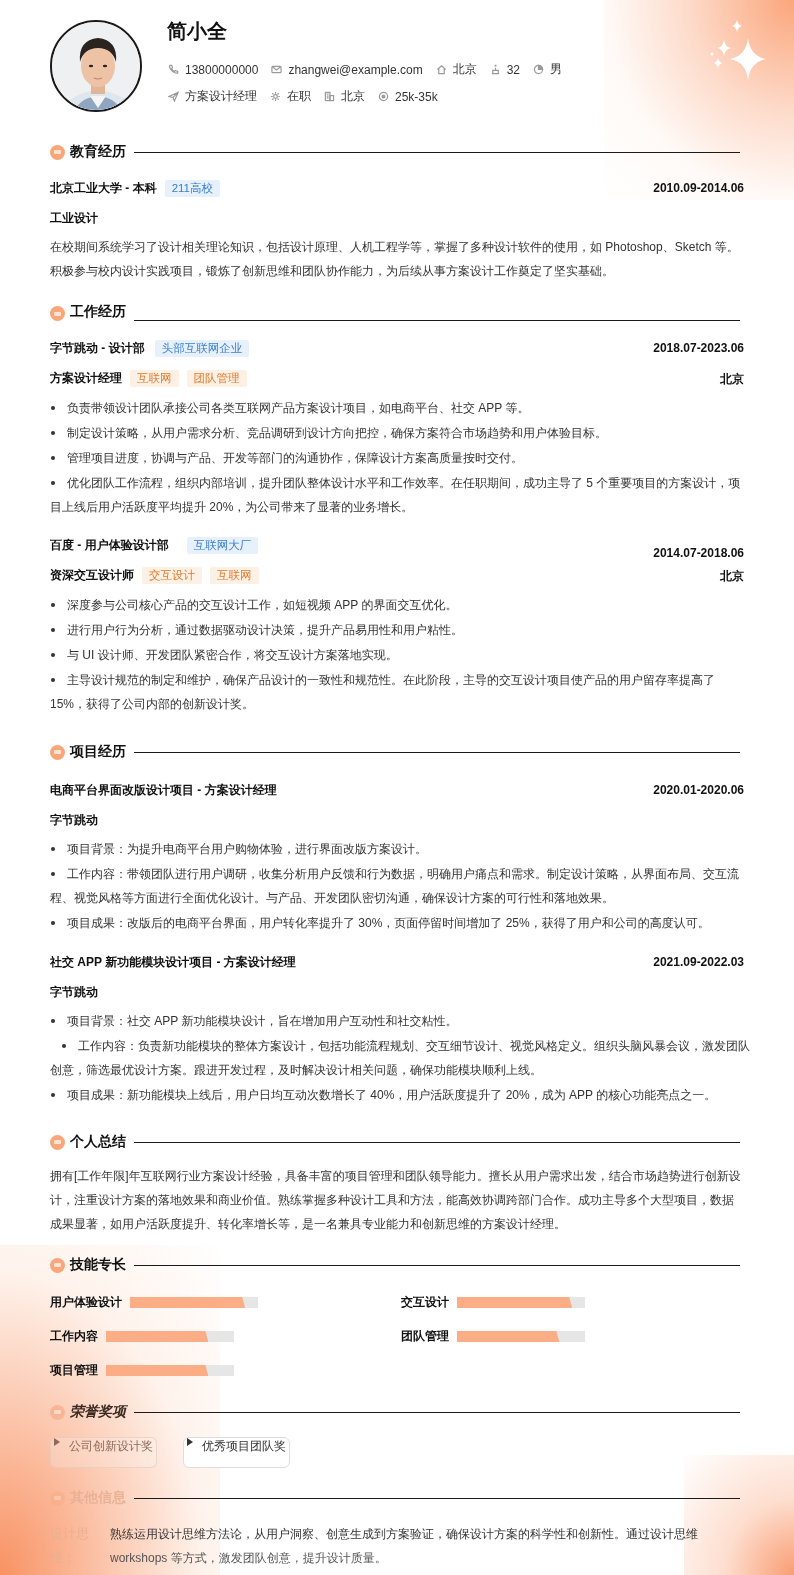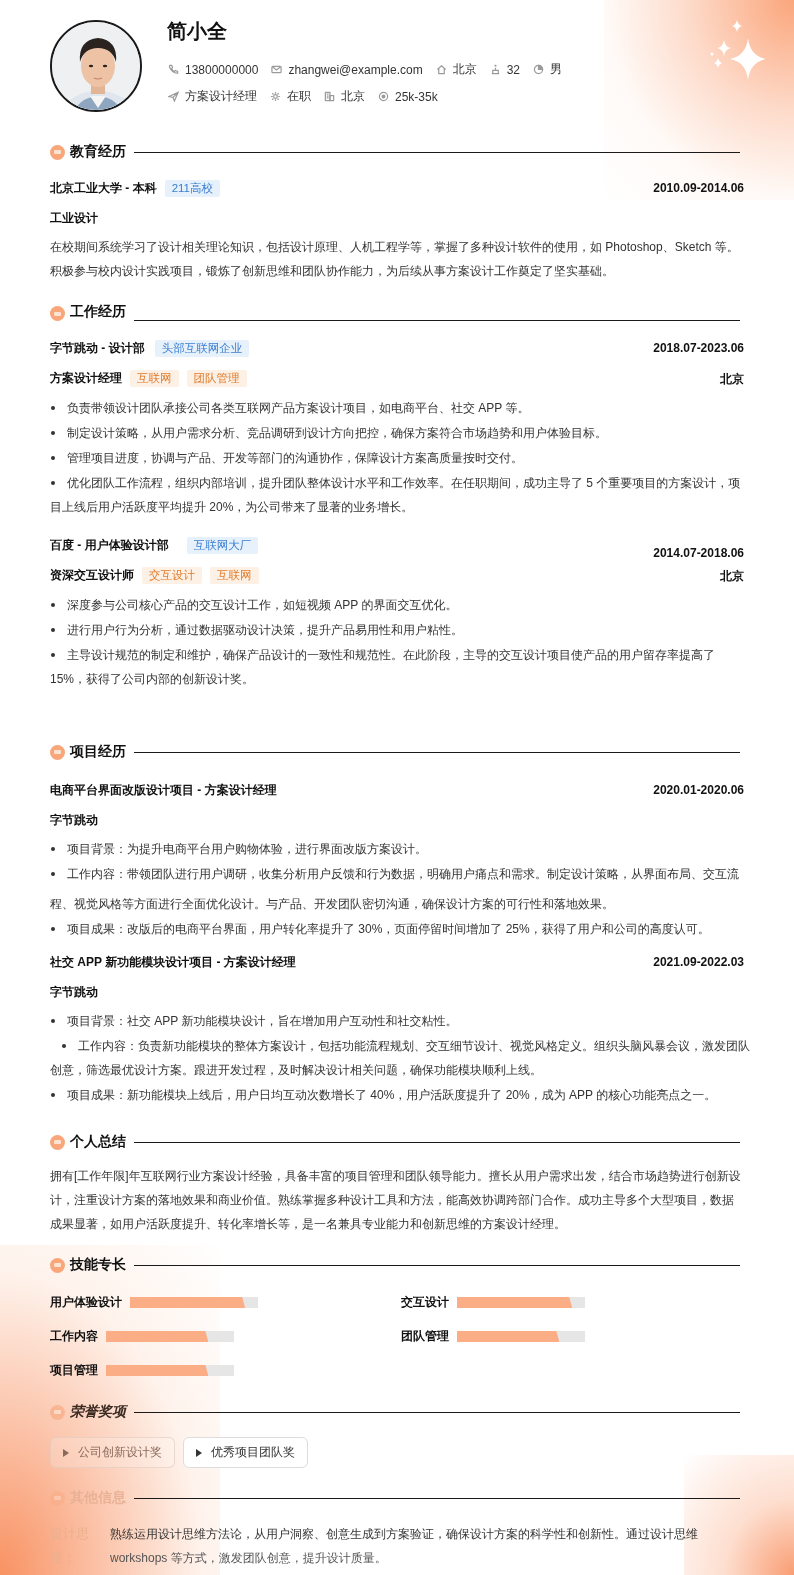--- a/index.html
+++ b/index.html
@@ -38,21 +38,21 @@
   .para { font-size: 12px; color: #333; line-height: 24px; }
   .bullets { list-style: none; }
   .bullets li { font-size: 12px; color: #333; line-height: 24px; margin-bottom: 1px; }
   .bullets li .dot { display: inline-block; width: 4px; height: 4px; border-radius: 50%; background: #333; vertical-align: middle; margin: 0 12px 2px 1px; }
 
   .skill { position: absolute; display: flex; align-items: center; }
   .skill-label { font-size: 12px; font-weight: bold; color: #111; margin-right: 8px; white-space: nowrap; }
   .skill-bar { height: 11px; background: #e6e6e6; width: 128px; position: relative; }
   .skill-fill { position: absolute; left: 0; top: 0; height: 11px; background: #fbae86; clip-path: polygon(0 0, calc(100% - 3px) 0, 100% 100%, 0 100%); }
 
-  .award { position: absolute; top: 1437px; height: 31px; border: 1px solid #ddd; border-radius: 6px; background: #fff; display: flex; align-items: center; padding: 0 12px; font-size: 12px; color: #333; }
+  .award { position: absolute; top: 1437px; height: 31px; border: 1px solid #ddd; border-radius: 6px; background: #fff; display: flex; padding: 0 3px; font-size: 12px; color: #333; }
   .award .tri { width: 0; height: 0; border-left: 6px solid #333; border-top: 4px solid transparent; border-bottom: 4px solid transparent; margin-right: 9px; }
   .award.faded { background: rgba(255,255,255,0.2); border-color: rgba(220,200,190,0.6); color: #8a6a5a; }
   .award.faded .tri { border-left-color: #8a6a5a; }
 
   .other-label { font-size: 13px; color: #e0a080; }
 </style>
 </head>
 <body>
 
 <div class="bg-tr"></div>
@@ -204,38 +204,39 @@
   <div class="date" style="top:538px;margin-top:8px;">2014.07-2018.06</div>
   <div class="abs row-title" style="top:567px; left:0;">
     <span>资深交互设计师</span>
     <span class="tag orange">交互设计</span>
     <span class="tag orange">互联网</span>
   </div>
   <div class="date" style="top:568px;">北京</div>
   <ul class="abs bullets" style="top:593px; left:0; width:700px;">
     <li><span class="dot"></span><span>深度参与公司核心产品的交互设计工作，如短视频 APP 的界面交互优化。</span></li>
     <li><span class="dot"></span><span>进行用户行为分析，通过数据驱动设计决策，提升产品易用性和用户粘性。</span></li>
+    <li><span class="dot"></span><span>与 UI 设计师、开发团队紧密合作，将交互设计方案落地实现。</span></li>
     <li style="margin-bottom:0;"><span class="dot"></span><span>主导设计规范的制定和维护，确保产品设计的一致性和规范性。在此阶段，主导的交互设计项目使产品的用户留存率提高了</span></li>
     <li><span>15%，获得了公司内部的创新设计奖。</span></li>
   </ul>
 
   <div class="section-title" style="top:743px;">
     <div class="sec-icon">
         <span></span>
       </div>
     <div class="sec-label">项目经历</div>
     <div class="sec-line"></div>
   </div>
 
   <div class="abs row-title" style="top:782px; left:0;">电商平台界面改版设计项目 - 方案设计经理</div>
   <div class="date" style="top:783px;">2020.01-2020.06</div>
   <div class="abs row-title" style="top:812px; left:0;">字节跳动</div>
   <ul class="abs bullets" style="top:837px; left:0; width:700px;">
     <li><span class="dot"></span><span>项目背景：为提升电商平台用户购物体验，进行界面改版方案设计。</span></li>
-    <li style="margin-bottom:6px;"><span class="dot"></span><span>工作内容：带领团队进行用户调研，收集分析用户反馈和行为数据，明确用户痛点和需求。制定设计策略，从界面布局、交互流</span></li>
+    <li style="margin-bottom:0;"><span class="dot"></span><span>工作内容：带领团队进行用户调研，收集分析用户反馈和行为数据，明确用户痛点和需求。制定设计策略，从界面布局、交互流</span></li>
     <li><span>程、视觉风格等方面进行全面优化设计。与产品、开发团队密切沟通，确保设计方案的可行性和落地效果。</span></li>
     <li><span class="dot"></span><span>项目成果：改版后的电商平台界面，用户转化率提升了 30%，页面停留时间增加了 25%，获得了用户和公司的高度认可。</span></li>
   </ul>
 
   <div class="abs row-title" style="top:954px; left:0;">社交 APP 新功能模块设计项目 - 方案设计经理</div>
   <div class="date" style="top:955px;">2021.09-2022.03</div>
   <div class="abs row-title" style="top:984px; left:0;">字节跳动</div>
   <ul class="abs bullets" style="top:1009px; left:0; width:700px;">
     <li><span class="dot"></span><span>项目背景：社交 APP 新功能模块设计，旨在增加用户互动性和社交粘性。</span></li>
     <li style="margin-bottom:0;text-align:right;"><span class="dot"></span><span>工作内容：负责新功能模块的整体方案设计，包括功能流程规划、交互细节设计、视觉风格定义。组织头脑风暴会议，激发团队</span></li>

